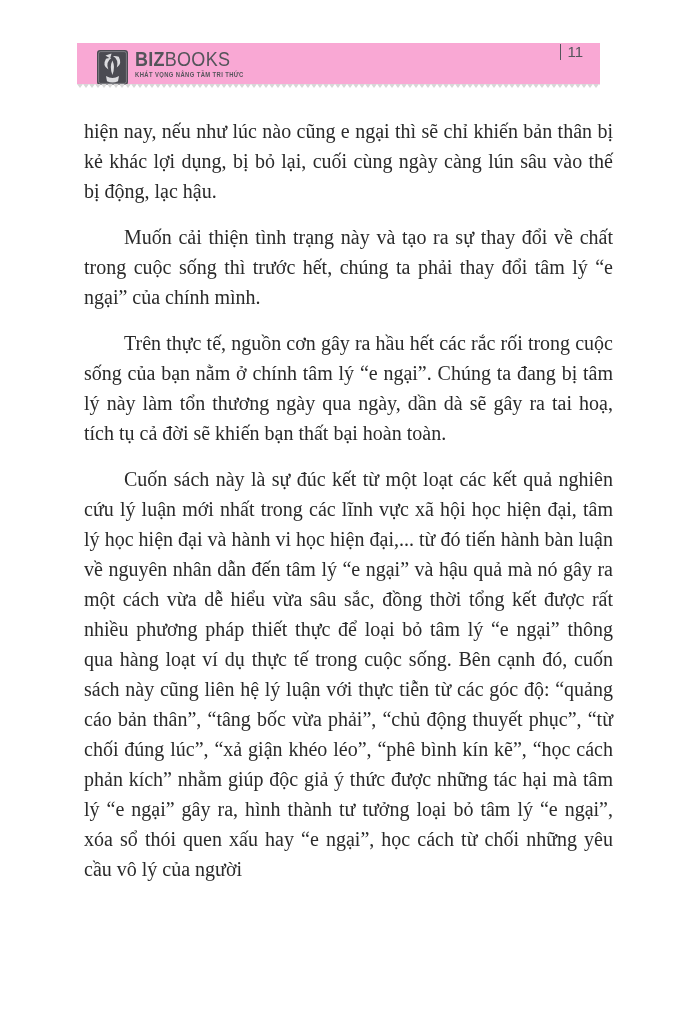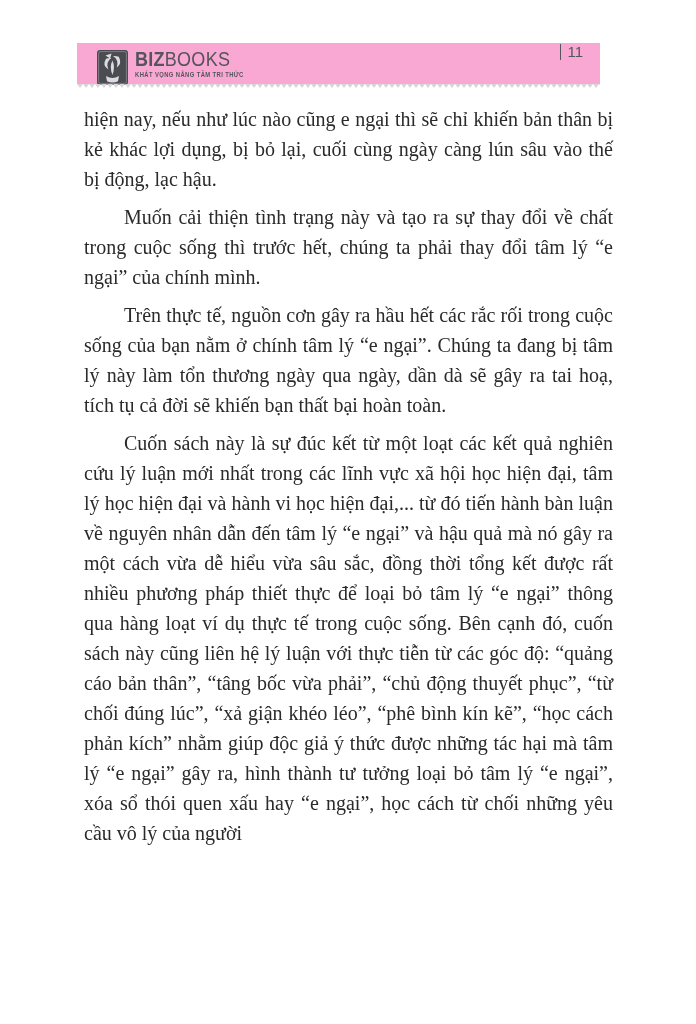--- a/index.html
+++ b/index.html
@@ -86,21 +86,21 @@
     left: 84px;
     top: 100px;
     width: 529px;
     color: #2a2a2a;
   }
   .body-text p {
     font-size: 20px;
     line-height: 30px;
     text-align: justify;
     text-indent: 40px;
-    margin: 4px 0 8px 0;
+    margin: 16px 0 8px 0;
   }
   .body-text p.no-indent { text-indent: 0; }
 </style>
 </head>
 <body>
 
 <div class="page">
 
   <header class="header-bar">
 

